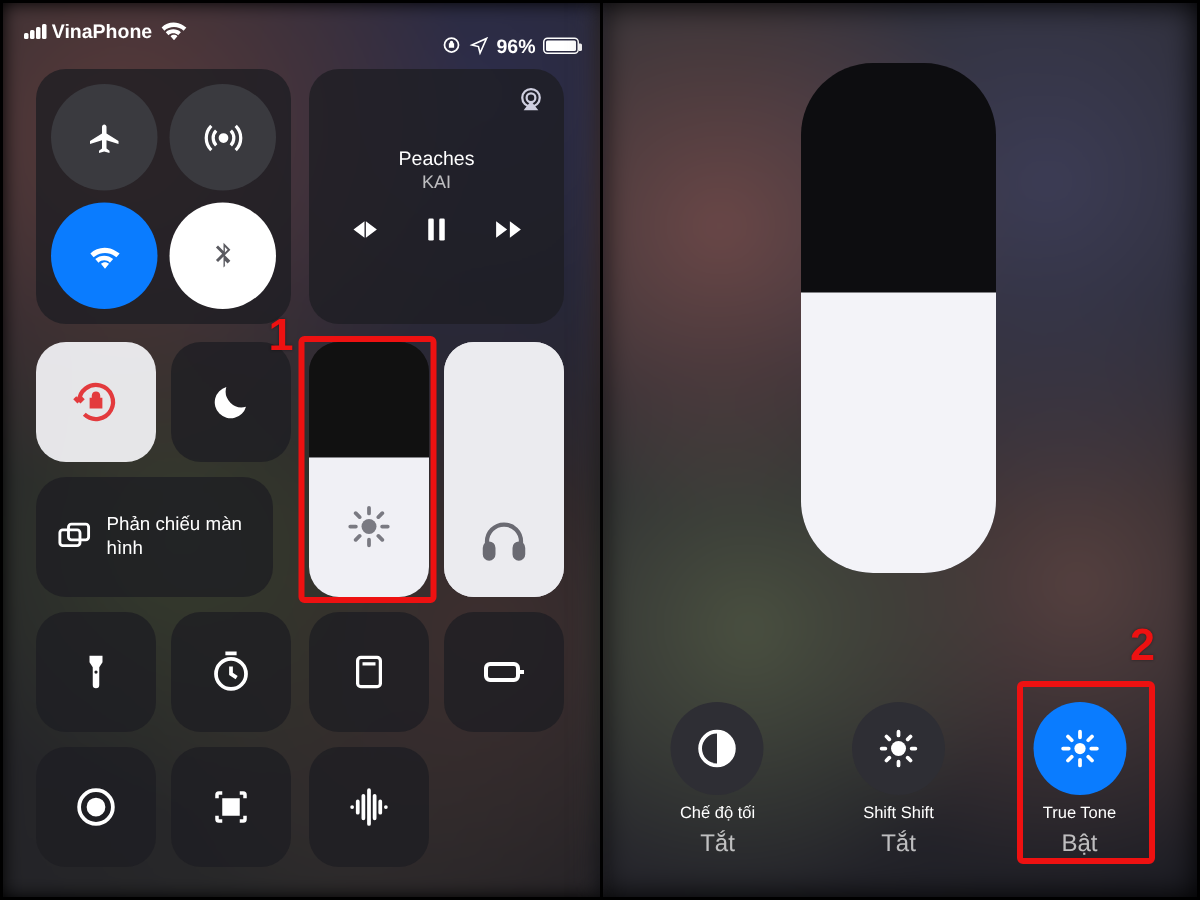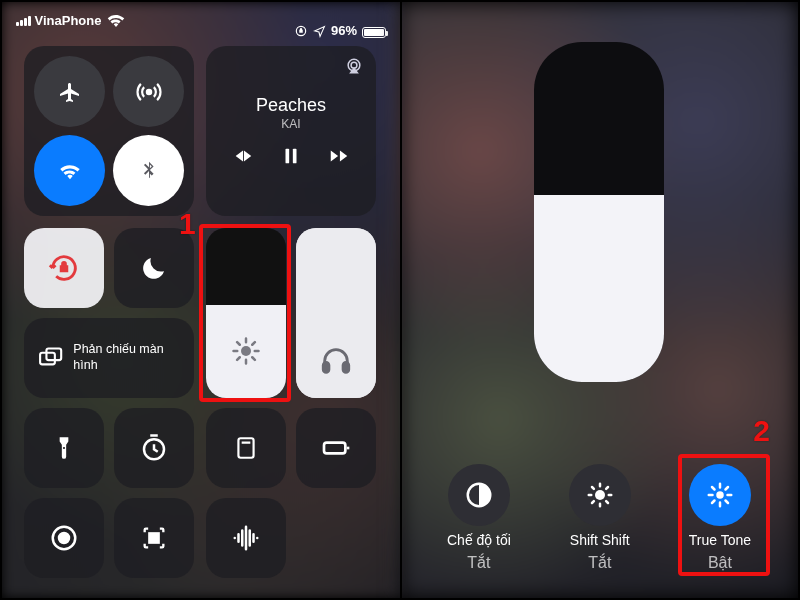--- a/index.html
+++ b/index.html
@@ -20,40 +20,40 @@
     radial-gradient(circle at 25% 70%, #4a5040 0%, transparent 35%),
     radial-gradient(circle at 80% 65%, #55403f 0%, transparent 40%),
     linear-gradient(135deg, #333338 0%, #1d1d24 100%);
     filter: blur(10px); }
   .divider { position:absolute; left:50%; top:0; width:2px; height:100%; background:#000; z-index:50; }
   .content { position: absolute; inset: 0; }
 
   
   .status { position:absolute; top:6px; left:0; right:0; height:24px; color:#fff; font-size:13px; font-weight:600; display:flex; align-items:center; padding:0 14px; }
   .status .left { display:flex; align-items:center; gap:4px; }
-  .status .right { margin-left:auto; display:flex; align-items:flex-end; gap:5px;margin-top:20px; }
+  .status .right { margin-left:auto; display:flex; align-items:center; gap:5px;margin-top:20px; }
   .bars { display:flex; align-items:flex-end; gap:1.5px; height:11px; }
   .bars i { width:2.5px; background:#fff; border-radius:1px; display:block; }
   .bars i:nth-child(1){height:4px}.bars i:nth-child(2){height:6px}.bars i:nth-child(3){height:8px}.bars i:nth-child(4){height:10px}
   .batt { width:24px; height:11px; border:1px solid #fff; border-radius:3px; position:relative; }
   .batt::after{content:"";position:absolute;right:-3px;top:3px;width:2px;height:5px;background:#fff;border-radius:0 1px 1px 0;}
   .batt i{position:absolute;left:1px;top:1px;bottom:1px;width:90%;background:#fff;border-radius:1px;}
 
   
   .tile { position:absolute; background: rgba(30,30,35,0.78); border-radius: 20px; }
   .lighttile { background: rgba(245,245,248,0.92); }
   .connectivity { display:grid; grid-template-columns:1fr 1fr; grid-template-rows:1fr 1fr; gap:8px; padding:10px; }
   .circ { width:100%; aspect-ratio:1; border-radius:50%; background:#3a3a3f; display:flex; align-items:center; justify-content:center; color:#fff; }
   .circ.blue { background:#0a7cff; }
   .circ.white { background:#fff; color:#5a5a60; }
   .mini-icon { width:22px; height:22px; }
 
   .music { display:flex; flex-direction:column; align-items:center; justify-content:center; color:#fff; padding:8px; }
   .music .airplay { position:absolute; top:10px; right:12px; color:#cfcfe0; }
-  .music .title { font-size:18px; font-weight:500; }
+  .music .title { font-size:13px; font-weight:500; }
   .music .artist { font-size:12px; opacity:.7; margin-top:1px; }
   .music .controls { margin-top:14px; display:flex; gap:26px; align-items:center; }
   .slider { overflow:hidden; }
   .slider .fill { position:absolute; left:0; right:0; bottom:0; background:#f0f0f5; display:flex; align-items:center; justify-content:center; }
   .slider .empty { position:absolute; left:0; right:0; top:0; background:#111; }
 
   .smalltile { display:flex; align-items:center; justify-content:center; }
 
   .screenmirror { display:flex; align-items:center; gap:10px; padding:0 14px; color:#fff; }
   .screenmirror .txt { font-size:12.5px; line-height:1.25; }
@@ -62,21 +62,21 @@
   .redlabel { position:absolute; color:#e11; font-weight:900; font-size:30px; text-shadow:0 0 2px rgba(0,0,0,.4); pointer-events:none; }
 
   
   .bigslider { position:absolute; left:50%; transform:translateX(-50%); top:40px; width:130px; height:340px; border-radius:48px; overflow:hidden; background:#0d0d10; }
   .bigslider .fill { position:absolute; left:0; right:0; bottom:0; background:#f3f3f8; }
 
   .optrow { position:absolute; bottom:26px; left:0; right:0; display:flex; justify-content:space-around; padding:0 18px; }
   .opt { display:flex; flex-direction:column; align-items:center; gap:6px; color:#fff; }
   .opt .oc { width:62px; height:62px; border-radius:50%; background:#2e2e34; display:flex; align-items:center; justify-content:center; }
   .opt .oc.blue { background:#0a7cff; }
-  .opt .lbl { font-size:14px; text-align:center; }
+  .opt .lbl { font-size:11px; text-align:center; }
   .opt .sub { font-size:16px; opacity:.7; }
 
   svg { display:block; }
 </style>
 </head>
 <body>
 
 <div class="panel">
   <div class="blurbg"></div>
   <div class="content">
@@ -191,21 +191,21 @@
     <div class="tile slider" style="left:294px; top:226px; width:80px; height:170px; background:rgba(235,235,240,.92);">
       <div class="fill" style="height:100%; background:rgba(235,235,240,.92);">
         <svg viewBox="0 0 24 24" width="34" height="34" fill="none" stroke="#6a6a72" stroke-width="2" style="position:absolute;bottom:20px;left:50%;transform:translateX(-50%)">
             <path d="M4 14v-2a8 8 0 0116 0v2"></path>
             <rect x="3" y="13" width="4" height="7" rx="2" fill="#6a6a72"></rect>
             <rect x="17" y="13" width="4" height="7" rx="2" fill="#6a6a72"></rect>
           </svg>
       </div>
     </div>
 
-    <div class="tile screenmirror" style="left:22px; top:316px; width:170px; height:80px;">
+    <div class="tile screenmirror" style="left:22px; top:316px; width:158px; height:80px;">
       <svg viewBox="0 0 24 24" width="28" height="28" fill="none" stroke="#fff" stroke-width="2">
           <rect x="2" y="7" width="14" height="11" rx="2"></rect>
           <rect x="8" y="3" width="14" height="11" rx="2"></rect>
         </svg>
       <div class="txt">Phản chiếu màn hình</div>
     </div>
 
     <div class="tile smalltile" style="left:22px; top:406px; width:80px; height:80px;">
       <svg viewBox="0 0 24 24" width="26" height="26" fill="#fff">
           <path d="M8 2h8v4l-2 3v11a2 2 0 01-4 0V9L8 6V2zm3 10a1 1 0 102 0 1 1 0 00-2 0z"></path>

